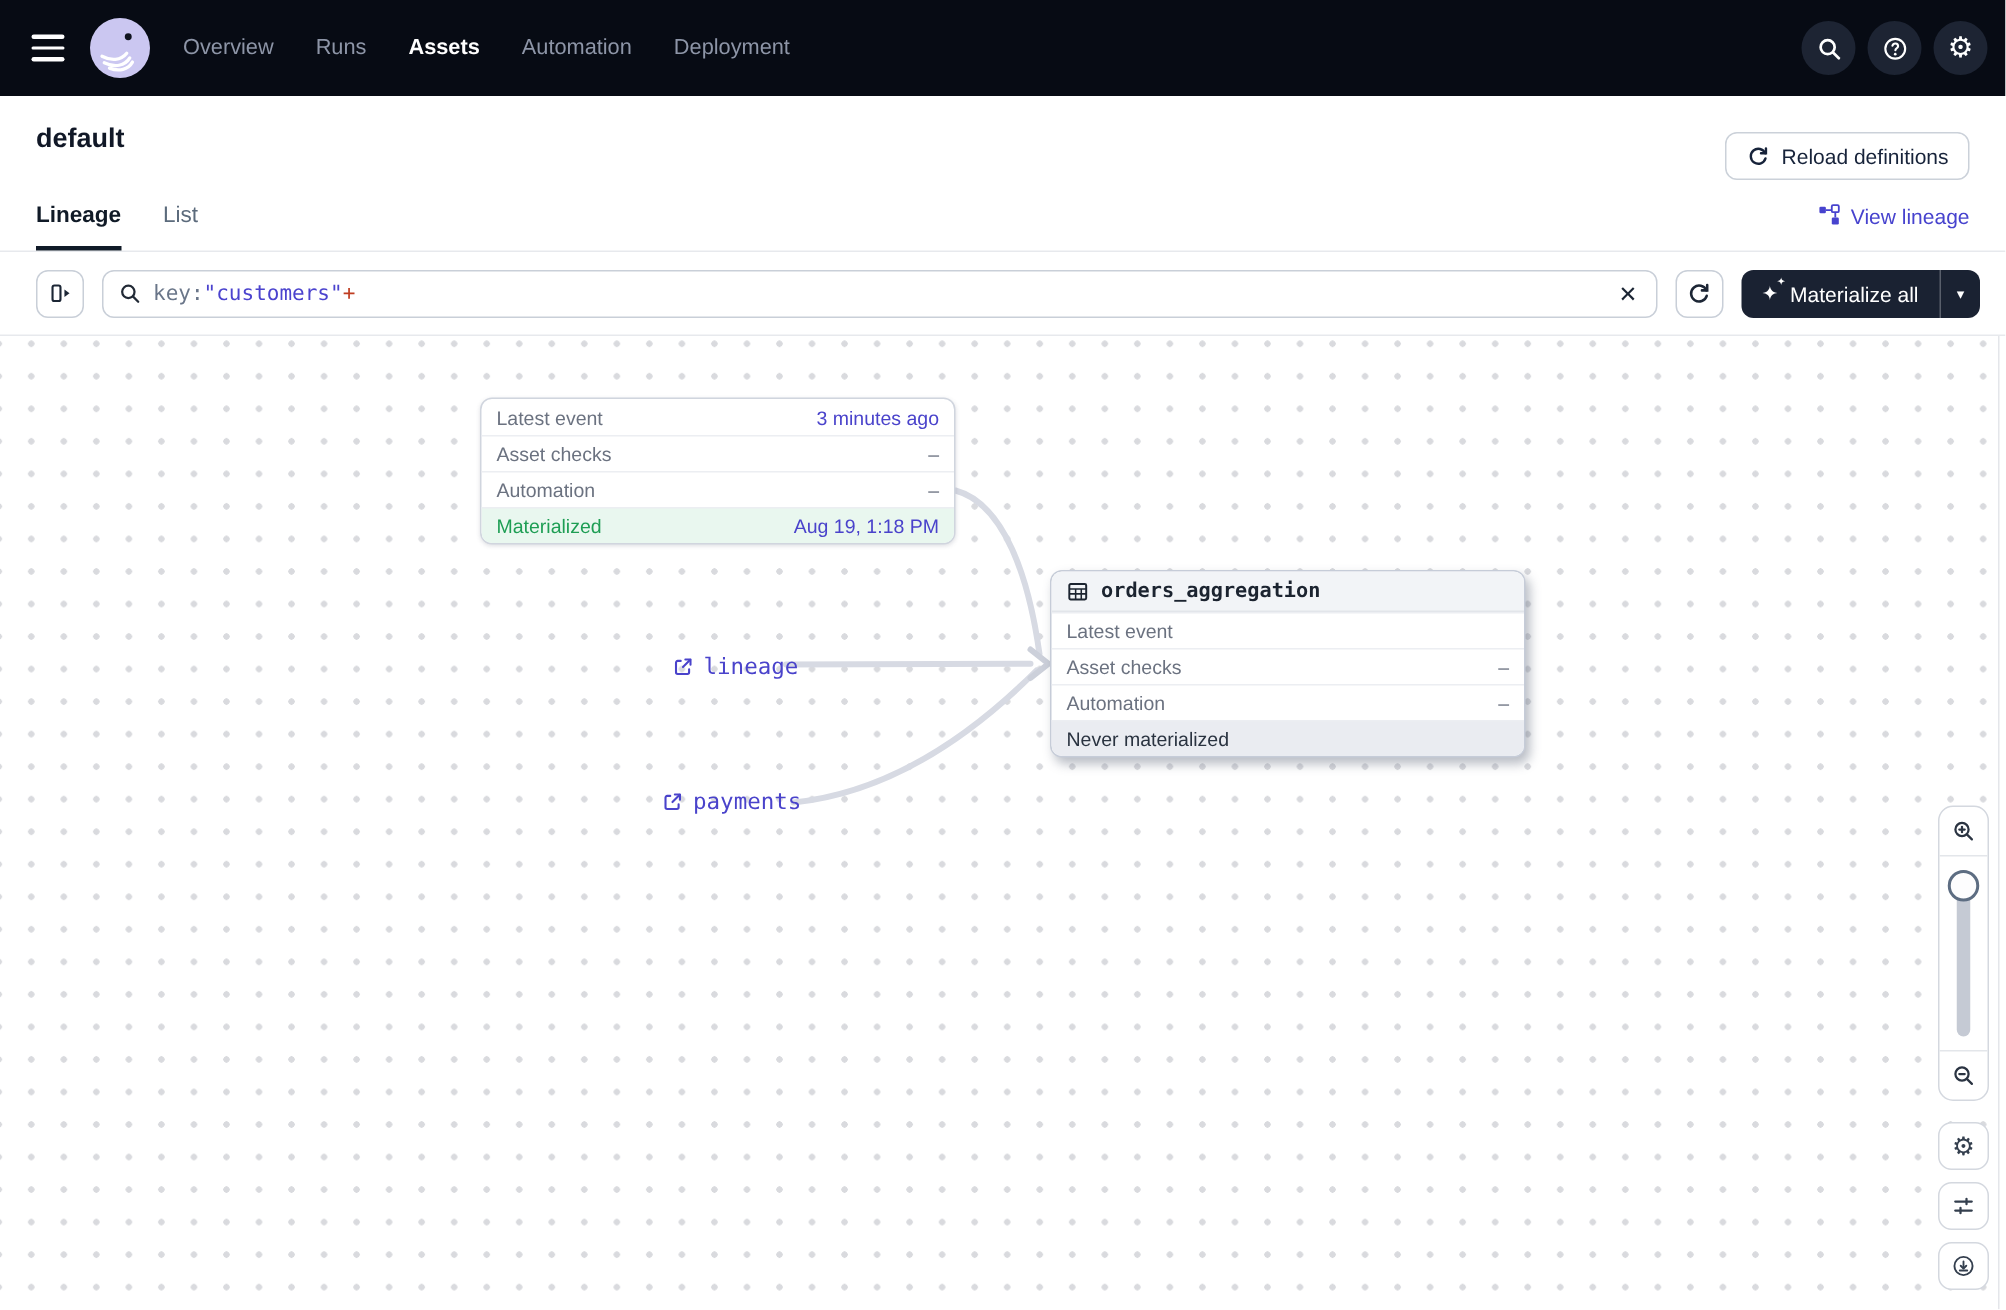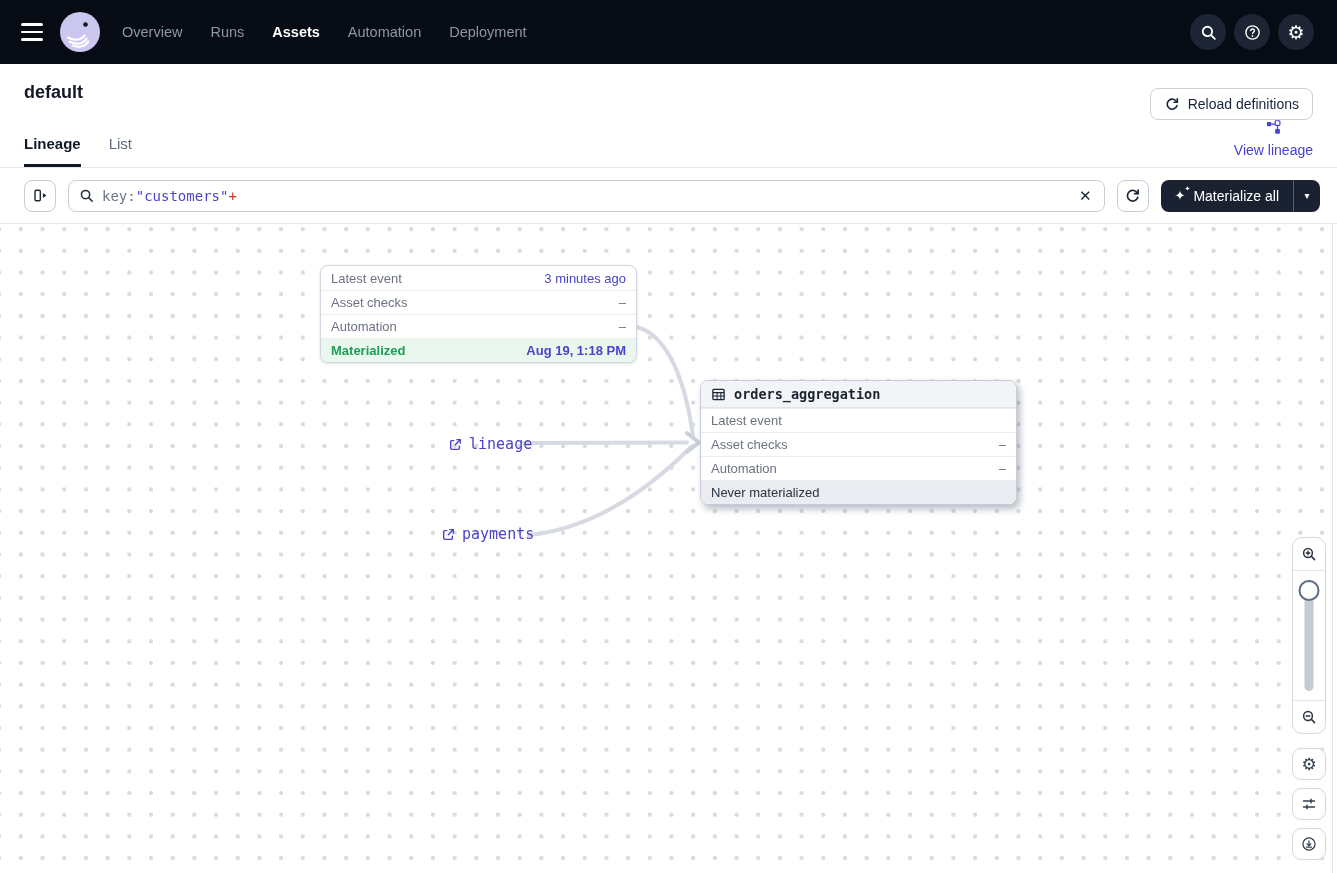--- a/index.html
+++ b/index.html
@@ -1,21 +1,21 @@
 <!DOCTYPE html>
 <html><head>
 <meta charset="utf-8">
 <style>
   * { margin:0; padding:0; box-sizing:border-box; }
   html,body { width:1337px; height:873px; overflow:hidden; background:#fff;
     font-family:"Liberation Sans", sans-serif; }
   .mono { font-family:"DejaVu Sans Mono", monospace; }
 
   
-  .navbar { height:64px; background:#070b14; display:flex; align-items:center; padding:0 23px 0 16px; }
+  .navbar { height:64px; background:#070b14; display:flex; align-items:center; padding:0 12px 0 16px; }
   .hamburger { width:34px; height:34px; display:flex; flex-direction:column; justify-content:center; gap:5px; cursor:pointer; margin-right:10px; }
   .hamburger span { display:block; width:22px; height:2.5px; background:#fff; border-radius:2px; margin-left:5px; }
   .logo { width:40px; height:40px; margin-right:22px; }
   .nav-items { display:flex; gap:28px; align-items:center; }
   .nav-item { color:#8d95a7; font-size:14.5px; cursor:pointer; }
   .nav-item.active { color:#ffffff; font-weight:bold; }
   .nav-spacer { flex:1; }
   .nav-iconbtn { width:36px; height:36px; border-radius:50%; background:#1d2433; color:#fff;
     display:flex; align-items:center; justify-content:center; margin-left:8px; cursor:pointer; }
   .nav-iconbtn svg { width:17px; height:17px; }
@@ -34,21 +34,21 @@
   .reload-btn { display:flex; align-items:center; gap:8px; height:32px; padding:0 13px;
     border:1px solid #cbd1d9; border-radius:8px; background:#fff; font-size:14px; color:#17233a; cursor:pointer;margin-top:24px; }
   .reload-btn svg { width:16px; height:16px; }
 
   
   .tabs-row { height:48px; display:flex; align-items:stretch; padding:0 24px; border-bottom:1px solid #e7e9ed; }
   .tab { display:flex; align-items:center; margin-right:28px; font-size:15px; color:#5c6b7c;
     border-bottom:3px solid transparent; padding-top:3px; cursor:pointer; }
   .tab.active { color:#101a27; font-weight:bold; border-bottom-color:#101a27;text-align:right; }
   .tabs-spacer { flex:1; }
-  .view-lineage { display:flex; align-items:center; gap:7px; color:#4743ce; font-size:14px; cursor:pointer;flex-direction:column; }
+  .view-lineage { display:flex; align-items:center; gap:7px; color:#4743ce; font-size:14px; cursor:pointer; }
   .view-lineage svg { width:15px; height:15px; }
 
   
   .toolbar { height:56px; display:flex; align-items:center; padding:0 17px 0 24px; border-bottom:1px solid #e7e9ed; gap:12px; }
   .sq-btn { width:32px; height:32px; border:1px solid #c9cfd8; border-radius:8px; background:#fff;
     display:flex; align-items:center; justify-content:center; color:#1c2635; cursor:pointer; flex:none; }
   .sq-btn svg { width:17px; height:17px; }
   .search-box { flex:1; height:32px; border:1px solid #c9cfd8; border-radius:8px; display:flex;
     align-items:center; padding:0 10px; gap:8px; background:#fff; }
   .search-box svg { width:15px; height:15px; color:#222a36; flex:none; }
@@ -75,21 +75,21 @@
   .node-customers { left:320px; top:41px; box-shadow:0 1px 3px rgba(70,80,100,.18); }
   .node-orders-agg { left:700px; top:156px; box-shadow:3px 4px 7px rgba(80,90,110,.4); border-color:#c6ccd8; }
   .node-header { display:flex; align-items:center; gap:8px; background:#f2f4f7; border-bottom:1px solid #e2e5ea;
     padding:4px 10px; height:27px; }
   .node-header svg { width:15px; height:15px; color:#1c2430; flex:none; }
   .node-title { font-family:"DejaVu Sans Mono", monospace; font-weight:bold; font-size:13.5px; color:#1c2430; }
   .node-row { display:flex; justify-content:space-between; align-items:center; height:24px; padding:0 10px;
     font-size:13px; color:#6b7280; border-top:1px solid #eceef2; }
   .node-row:first-of-type { border-top:none; }
   .row-value.link { color:#4a43cb; }
-  .status-green { background:#e9f7ef;font-weight:bold; }
+  .status-green { background:#e9f7ef; }
   .status-green .row-label { color:#1e9e54; }
   .status-green .row-value { color:#4a43cb;text-align:right; }
   .status-gray { background:#eaecf1; }
   .status-gray .row-label { color:#2a3340; }
 
   .ext-asset { position:absolute; display:flex; align-items:center; gap:7px; color:#4a43cb; cursor:pointer;
     font-family:"DejaVu Sans Mono", monospace; font-size:15px; }
   .ext-asset svg { width:13px; height:13px; }
   .ext-orders { left:449px; top:211px; }
   .ext-payments { left:442px; top:301px; }

